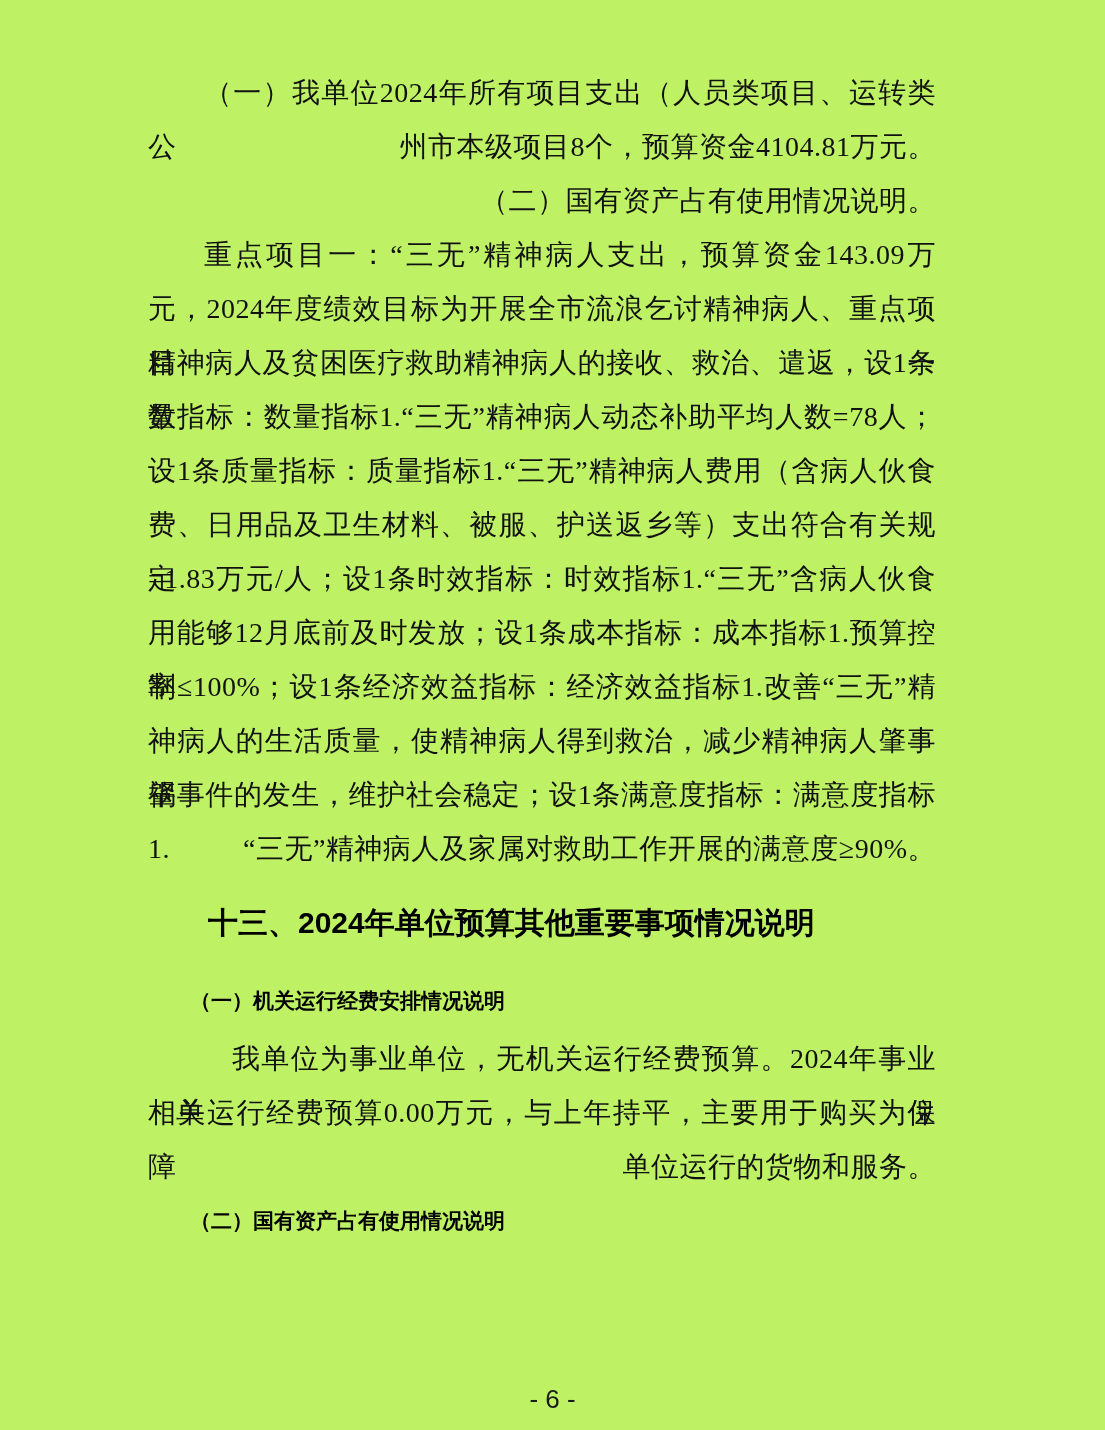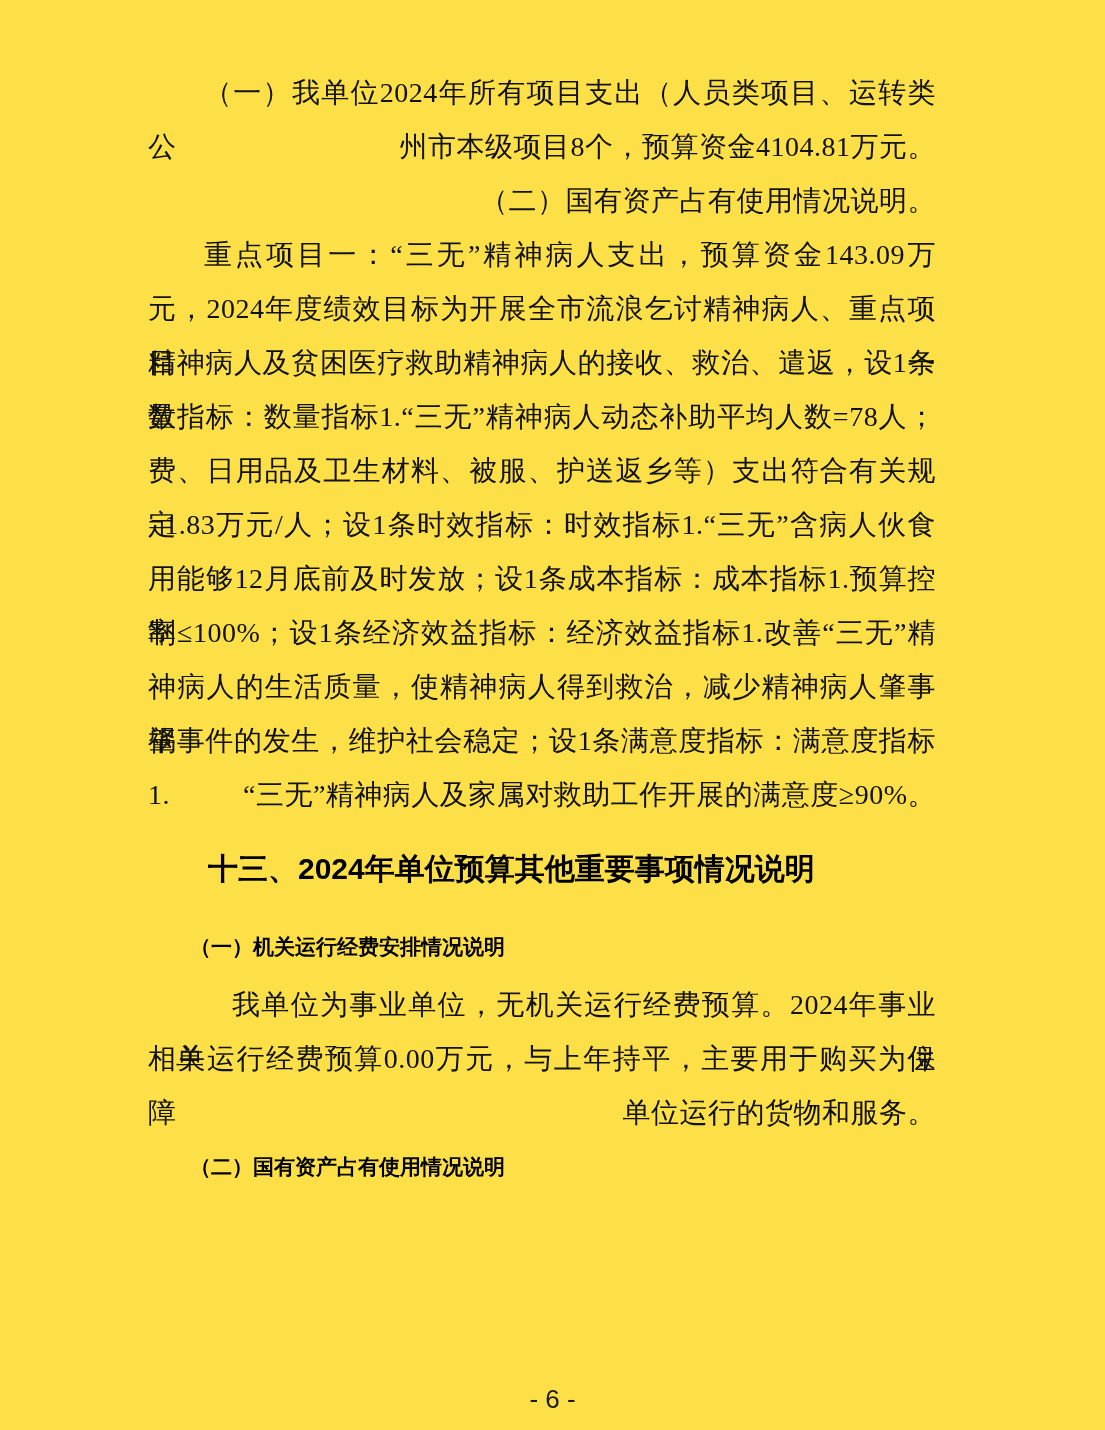--- a/index.html
+++ b/index.html
@@ -4,21 +4,21 @@
 <style>
   html, body {
     margin: 0;
     padding: 0;
     background: #ffffff;
   }
   .page {
     position: relative;
     width: 1105px;
     height: 1430px;
-    background: #fde047;
+    background: #bef264;
     color: #000000;
     font-family: "Liberation Serif", serif;
     overflow: hidden;
   }
   .textcol {
     position: absolute;
     left: 148px;
     top: 66px;
     width: 788px;
   }
@@ -77,20 +77,21 @@
 
     <div class="ln jf ind">（一）我单位2024年所有项目支出（人员类项目、运转类公</div>
     <div class="ln">州市本级项目8个，预算资金4104.81万元。</div>
 
     <div class="ln ind">（二）国有资产占有使用情况说明。</div>
 
     <div class="ln jf ind">重点项目一：“三无”精神病人支出，预算资金143.09万</div>
     <div class="ln jf">元，2024年度绩效目标为开展全市流浪乞讨精神病人、重点项目一</div>
     <div class="ln jf">精神病人及贫困医疗救助精神病人的接收、救治、遣返，设1条数</div>
     <div class="ln jf">量指标：数量指标1.“三无”精神病人动态补助平均人数=78人；</div>
+    <div class="ln jf">设1条质量指标：质量指标1.“三无”精神病人费用（含病人伙食</div>
     <div class="ln jf">费、日用品及卫生材料、被服、护送返乡等）支出符合有关规定</div>
     <div class="ln jf">=1.83万元/人；设1条时效指标：时效指标1.“三无”含病人伙食</div>
     <div class="ln jf">用能够12月底前及时发放；设1条成本指标：成本指标1.预算控制</div>
     <div class="ln jf">率≤100%；设1条经济效益指标：经济效益指标1.改善“三无”精</div>
     <div class="ln jf">神病人的生活质量，使精神病人得到救治，减少精神病人肇事肇</div>
     <div class="ln jf">祸事件的发生，维护社会稳定；设1条满意度指标：满意度指标1.</div>
     <div class="ln">“三无”精神病人及家属对救助工作开展的满意度≥90%。</div>
 
     <div class="h1">十三、2024年单位预算其他重要事项情况说明</div>
 

